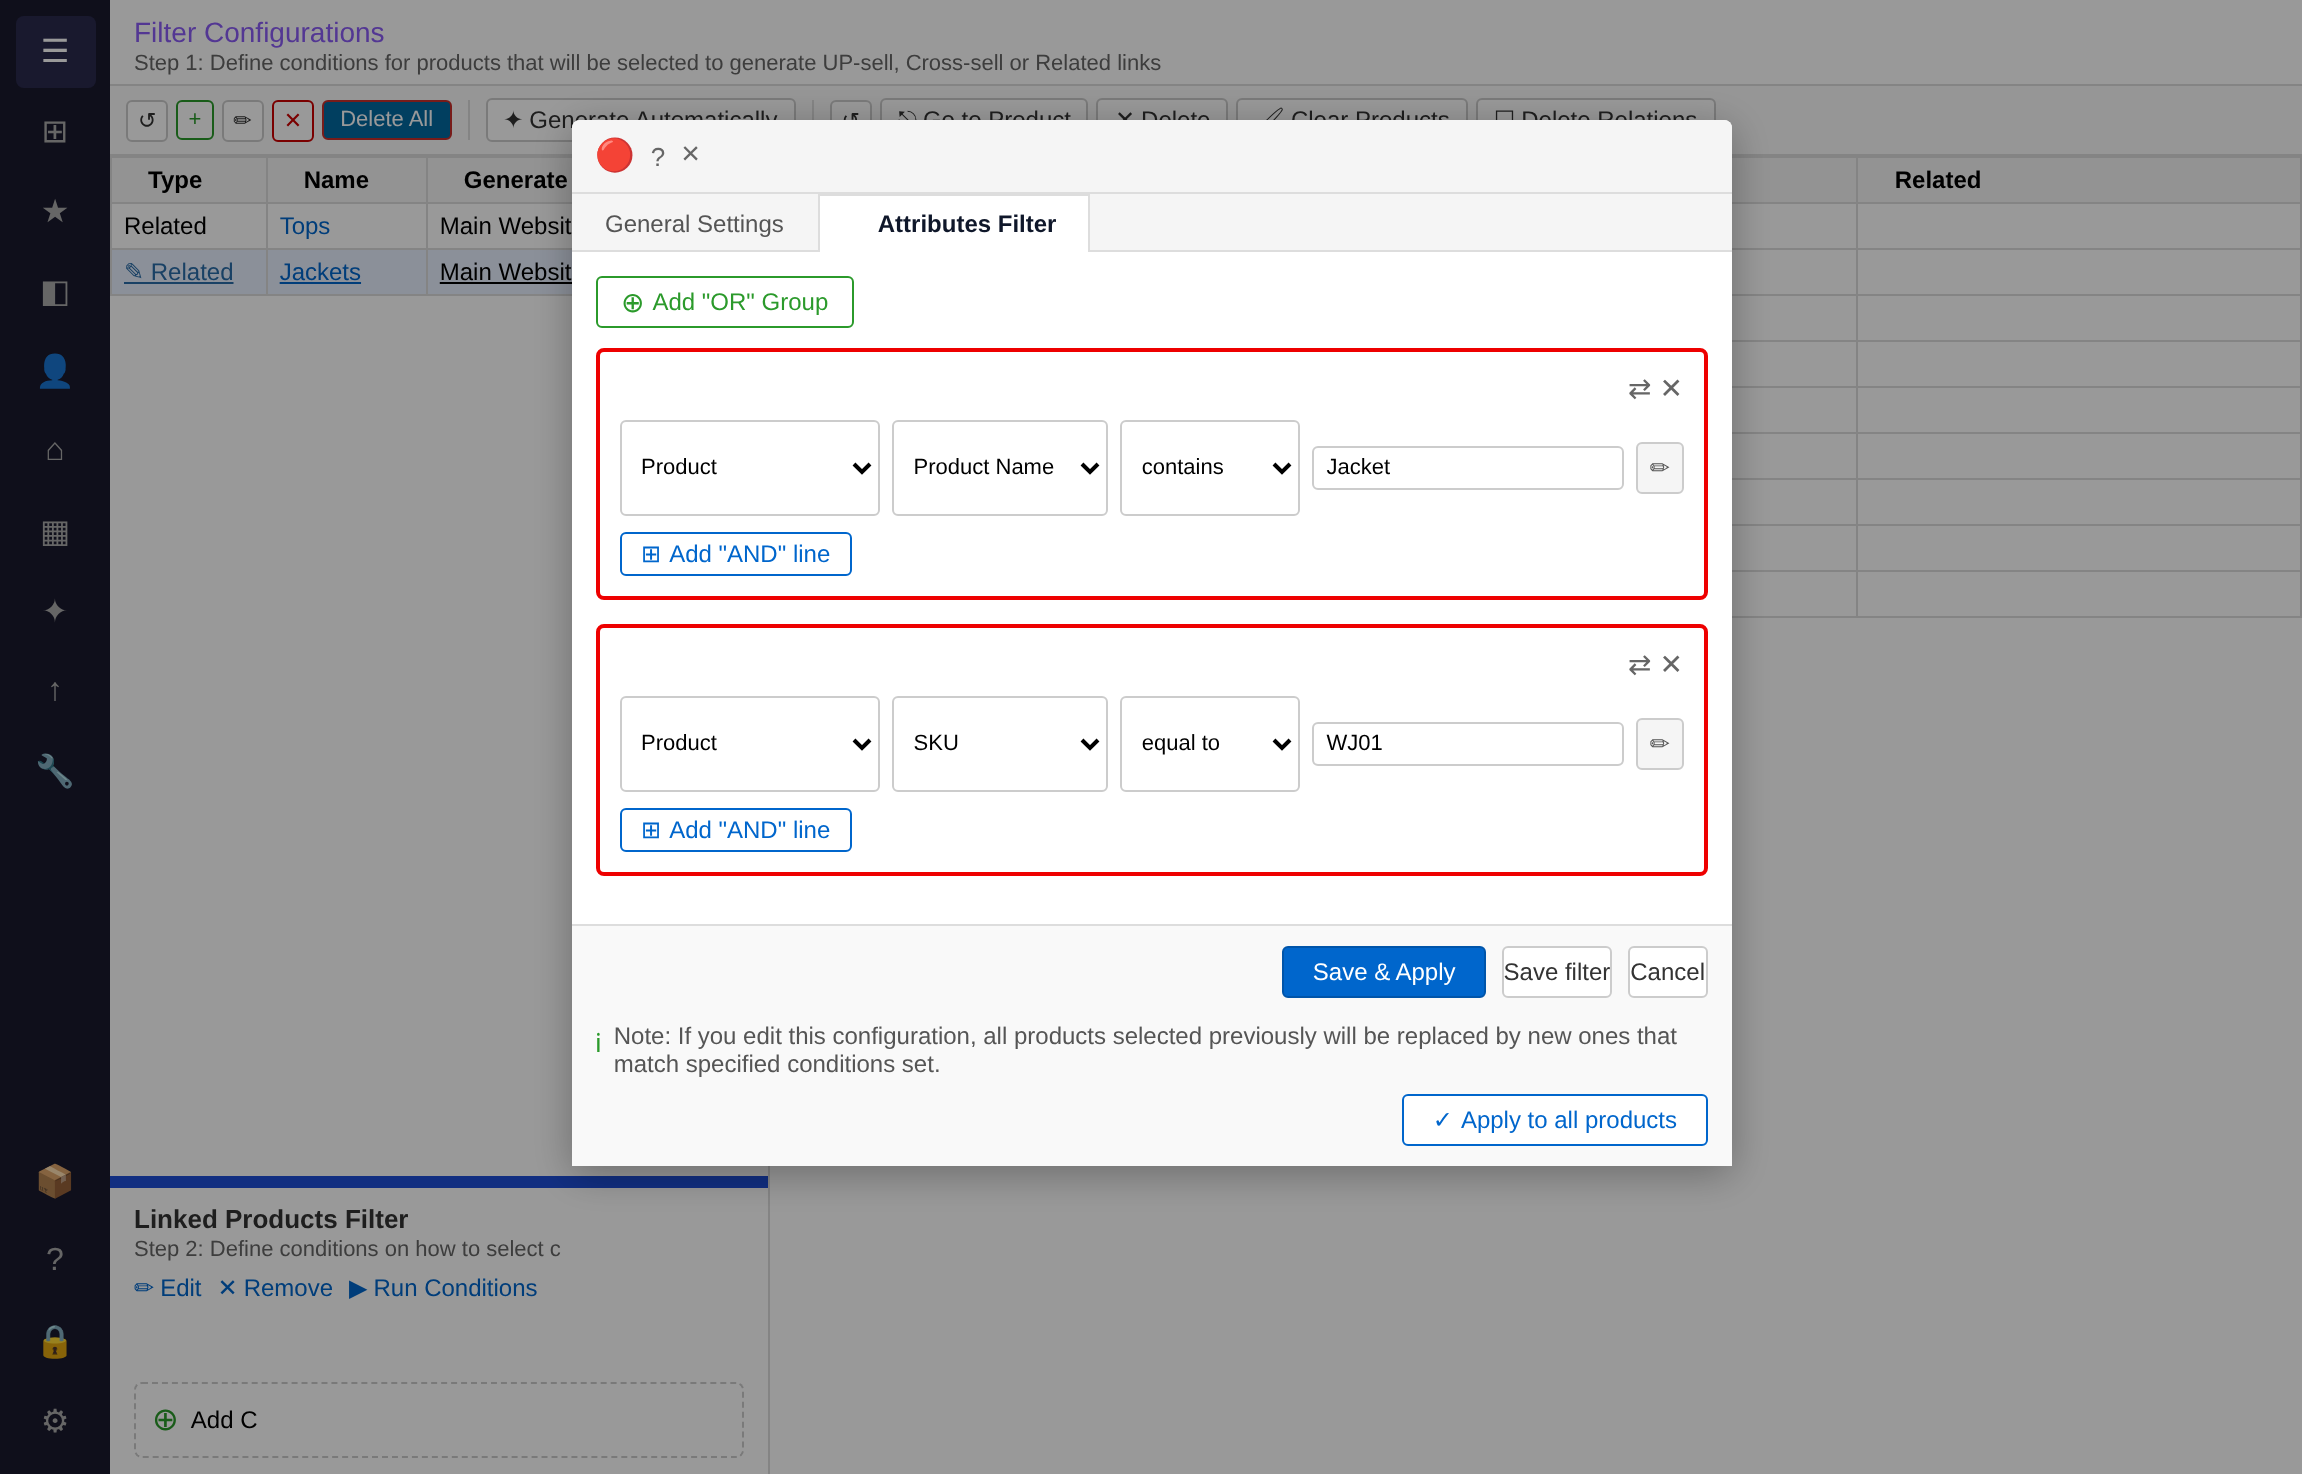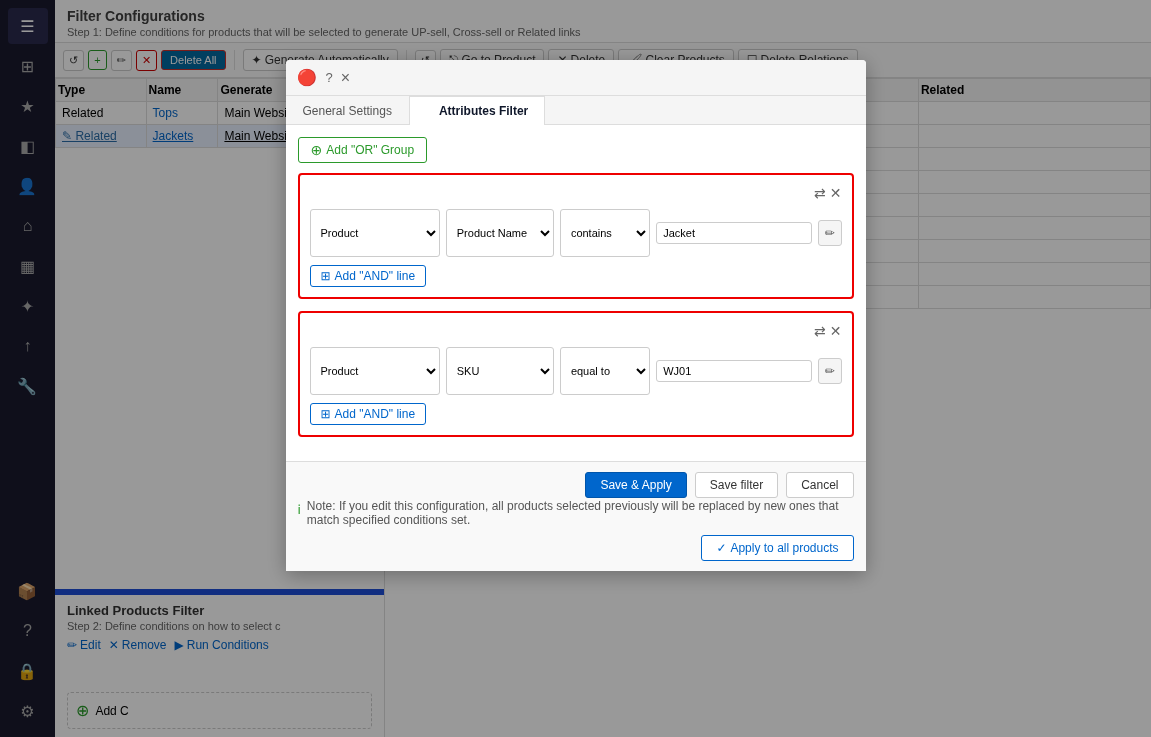--- a/index.html
+++ b/index.html
@@ -33,22 +33,22 @@
       position: relative;
     }
 
     
     .page-header {
       padding: 8px 12px 4px;
       border-bottom: 1px solid #ddd;
     }
     .page-title {
       font-size: 14px;
-      font-weight: bold;
-      color: #404040;
+      font-weight: normal;
+      color: #8b5cf6;
     }
     .page-subtitle {
       font-size: 11px;
       color: #666;
       margin-top: 2px;
     }
 
     
     .toolbar {
       display: flex;
@@ -84,21 +84,21 @@
       flex-shrink: 0;
     }
     .right-panel {
       flex: 1;
       overflow: auto;
     }
 
     table { width: 100%; border-collapse: collapse; }
     th {
       background: #f5f5f5; border: 1px solid #ddd;
-      padding: 4px 2px; text-align: left; font-weight: 600;
+      padding: 4px 18px; text-align: left; font-weight: 600;
       position: sticky; top: 0; z-index: 1;
     }
     td { border: 1px solid #ddd; padding: 4px 6px; }
     .row-selected td { background: #e8f0ff; text-decoration: underline; }
     td.link { color: #0066cc; cursor: pointer; }
 
     
     .linked-section {
       padding: 8px 12px;
       border-top: 6px solid #1d4ed8;
@@ -239,28 +239,28 @@
     }
 
     
     .modal-footer {
       padding: 10px 12px;
       border-top: 1px solid #ddd;
       background: #f9f9f9;
     }
     .footer-buttons {
       display: flex; justify-content: flex-end; gap: 8px;
-      margin-bottom: 1px;
+      margin-bottom: 12px;
     }
     .btn-primary {
       padding: 5px 14px; background: #0066cc; color: #fff;
       border: 1px solid #0055aa; border-radius: 3px; cursor: pointer; font-size: 12px;
     }
     .btn-secondary {
-      padding: 5px 14px; background: #fff; color: #333;
+      padding: 5px 0; background: #fff; color: #333;
       border: 1px solid #ccc; border-radius: 3px; cursor: pointer; font-size: 12px;
     }
     .btn-apply-all {
       padding: 5px 14px; background: #fff; color: #0066cc;
       border: 1px solid #0066cc; border-radius: 3px; cursor: pointer; font-size: 12px;
       display: flex; align-items: center; gap: 4px;
     }
     .footer-note {
       display: flex; align-items: flex-start; gap: 6px;
       font-size: 10px; color: #555;

